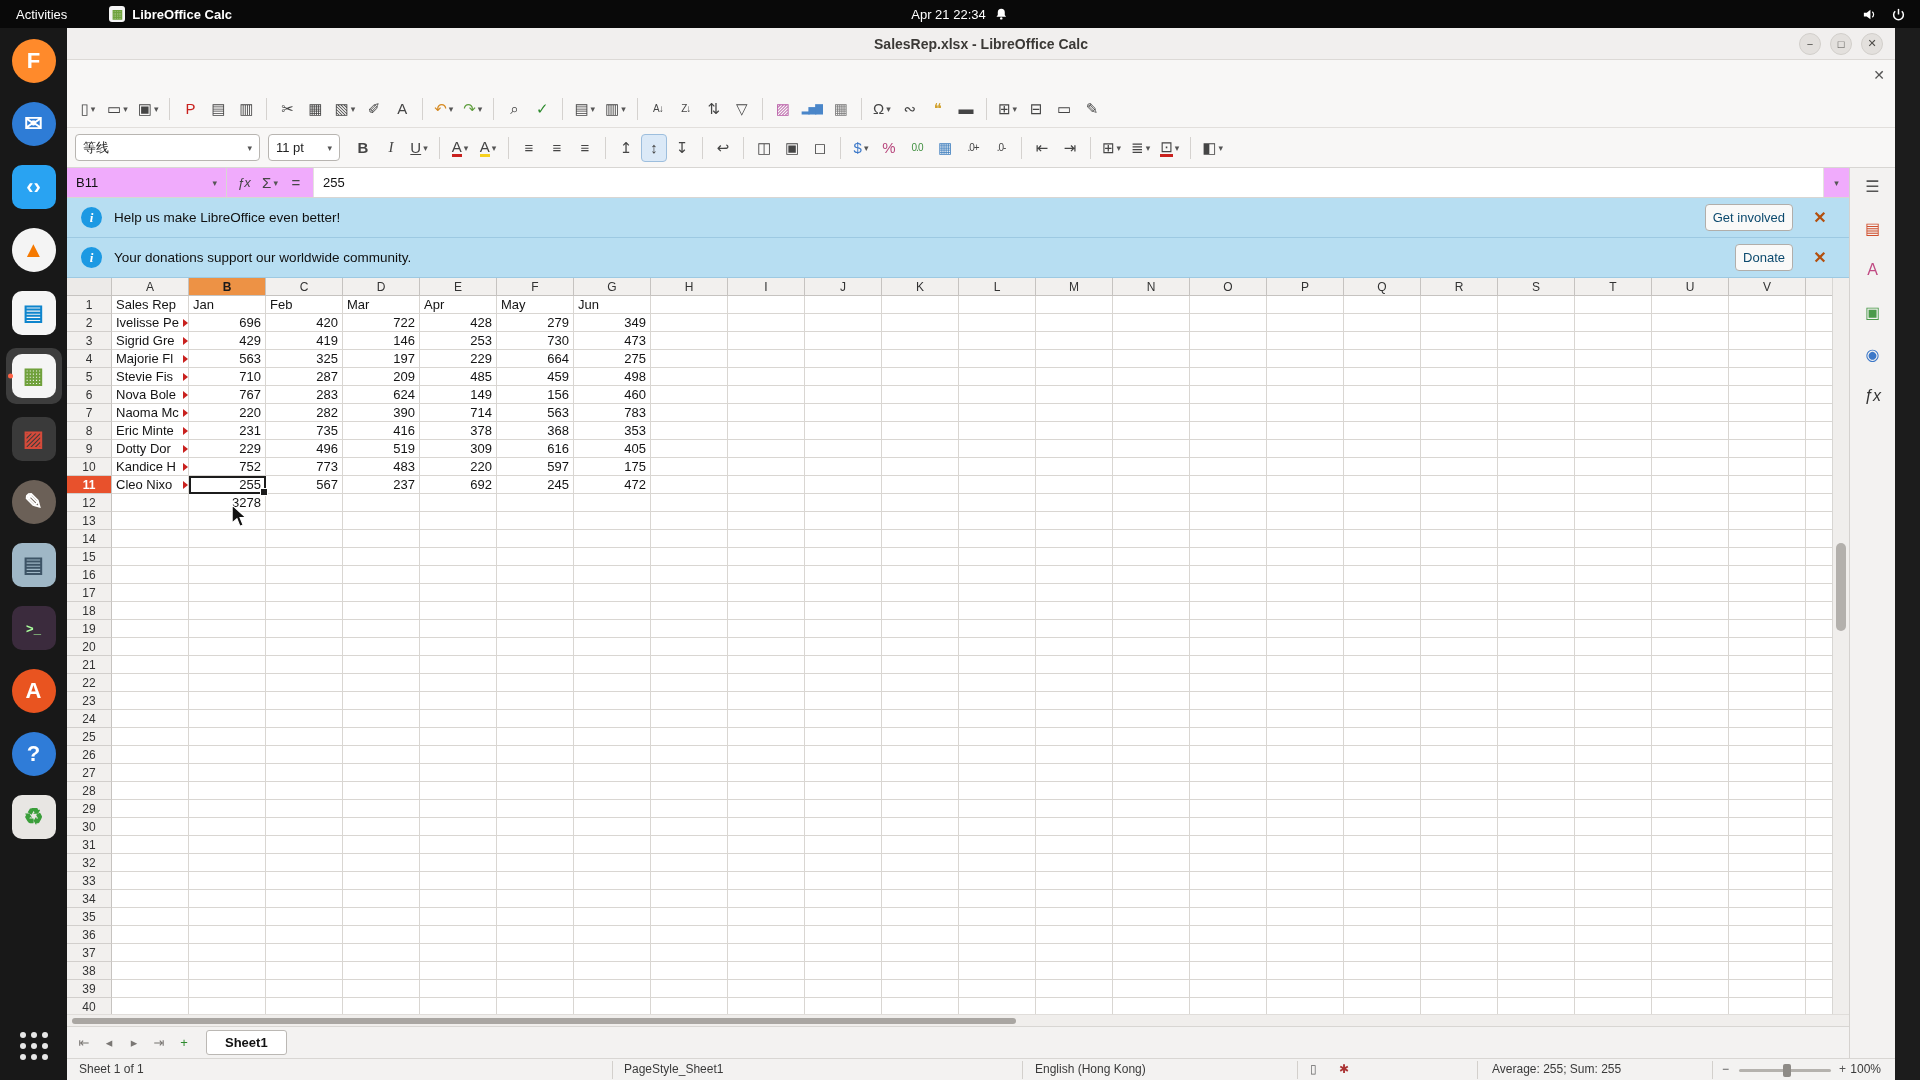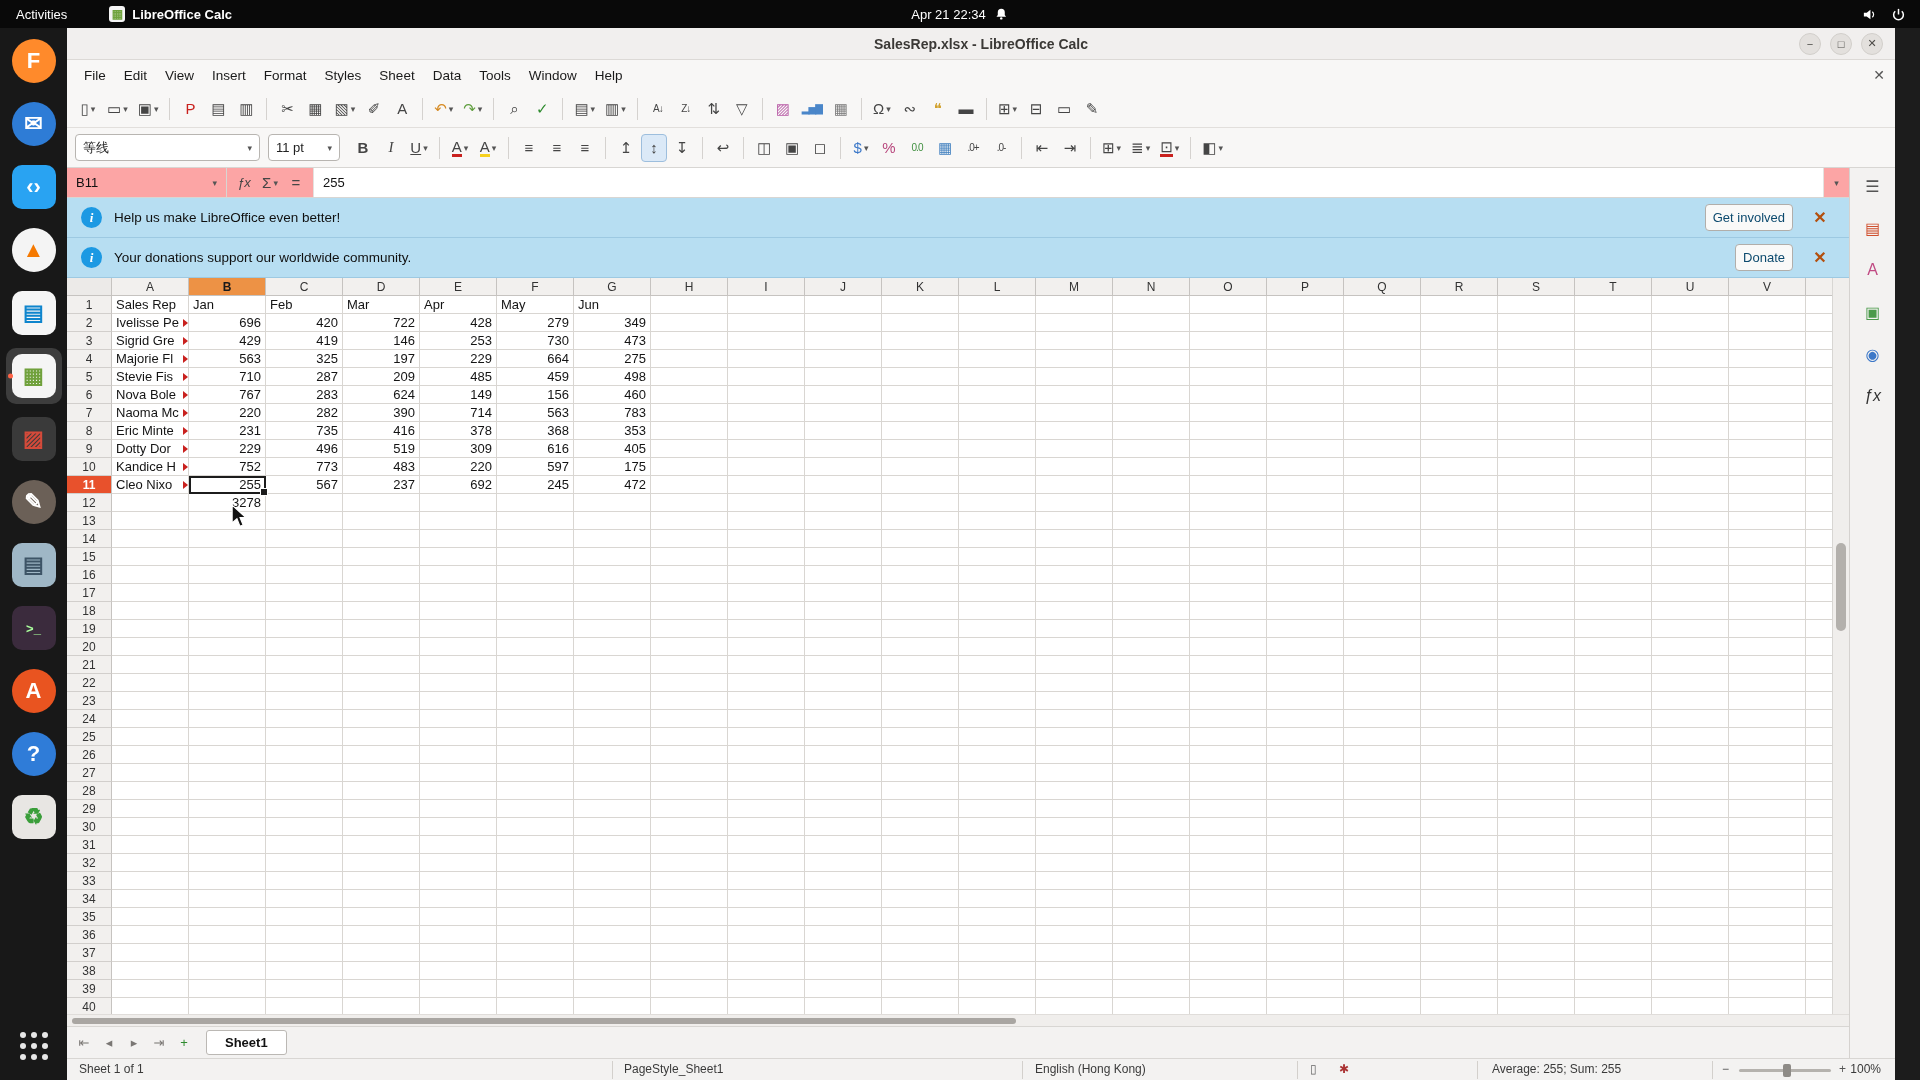--- a/index.html
+++ b/index.html
@@ -53,21 +53,21 @@
   .bc-red{border-bottom:3px solid #c9211e;}
 
   .combo{height:27px;background:#fff;border:1px solid #b8b5b1;border-radius:4px;display:flex;align-items:center;padding:0 7px;font-size:13px;color:#222;flex-shrink:0;}
   .combo .dd{margin-left:auto;padding-left:6px;font-size:9px;color:#555;}
   .combo-font{width:185px;margin-right:6px;}
   .combo-size{width:72px;margin-right:8px;}
 
   .content-row{flex:1;display:flex;min-height:0;}
   .left-stack{flex:1;display:flex;flex-direction:column;min-width:0;}
 
-  .formulabar{height:30px;background:#fca5a5;border-bottom:1px solid #d8d6d3;display:flex;align-items:flex-start;flex-shrink:0;}
+  .formulabar{height:30px;background:#f0abfc;border-bottom:1px solid #d8d6d3;display:flex;align-items:flex-start;flex-shrink:0;}
   .namebox{width:160px;height:100%;border-right:1px solid #d8d6d3;display:flex;align-items:center;padding:0 9px;font-size:13px;color:#111;}
   .namebox .dd{margin-left:auto;font-size:9px;color:#555;}
   .fx-btns{display:flex;align-items:center;padding:0 4px;height:100%;border-right:1px solid #e4e2df;}
   .fx-btns .tb-btn{height:24px;}
   .formula-input{flex:1;height:100%;background:#fff;display:flex;align-items:center;padding:0 9px;font-size:13px;color:#111;}
   .formula-expand{width:26px;height:100%;display:flex;align-items:center;justify-content:center;font-size:9px;color:#555;border-left:1px solid #e4e2df;}
 
   .notif{height:40px;background:var(--notif-bg,#b7def2);display:flex;align-items:center;padding:0 14px;gap:12px;border-bottom:1px solid #9dc9e2;flex-shrink:0;}
   .notif-icon{width:21px;height:21px;border-radius:50%;background:var(--info-blue,#1c99e3);color:#fff;font-weight:bold;font-size:13px;font-style:italic;font-family:"Liberation Serif",serif;display:flex;align-items:center;justify-content:center;flex-shrink:0;}
   .notif-text{font-size:13.5px;color:#101010;}
@@ -211,33 +211,20 @@
     <div class="titlebar">
       <span class="title-text">SalesRep.xlsx - LibreOffice Calc</span>
       <span class="win-controls">
         <span class="win-btn">−</span>
         <span class="win-btn">□</span>
         <span class="win-btn">✕</span>
       </span>
     </div>
 
     <div class="menubar">
-      <span style="display:flex;align-items:center;">
-          <span class="menu-item">File</span>
-          <span class="menu-item">Edit</span>
-          <span class="menu-item">View</span>
-          <span class="menu-item">Insert</span>
-          <span class="menu-item">Format</span>
-          <span class="menu-item">Styles</span>
-          <span class="menu-item">Sheet</span>
-          <span class="menu-item">Data</span>
-          <span class="menu-item">Tools</span>
-          <span class="menu-item">Window</span>
-          <span class="menu-item">Help</span>
-        </span>
       <span class="menu-close">✕</span>
     </div>
 
     <div class="toolbar">
         <span class="tb-btn">
           <span class="tb-glyph">▯</span>
           <span class="tb-dd">▾</span>
         </span>
         <span class="tb-btn">
           <span class="tb-glyph">▭</span>

